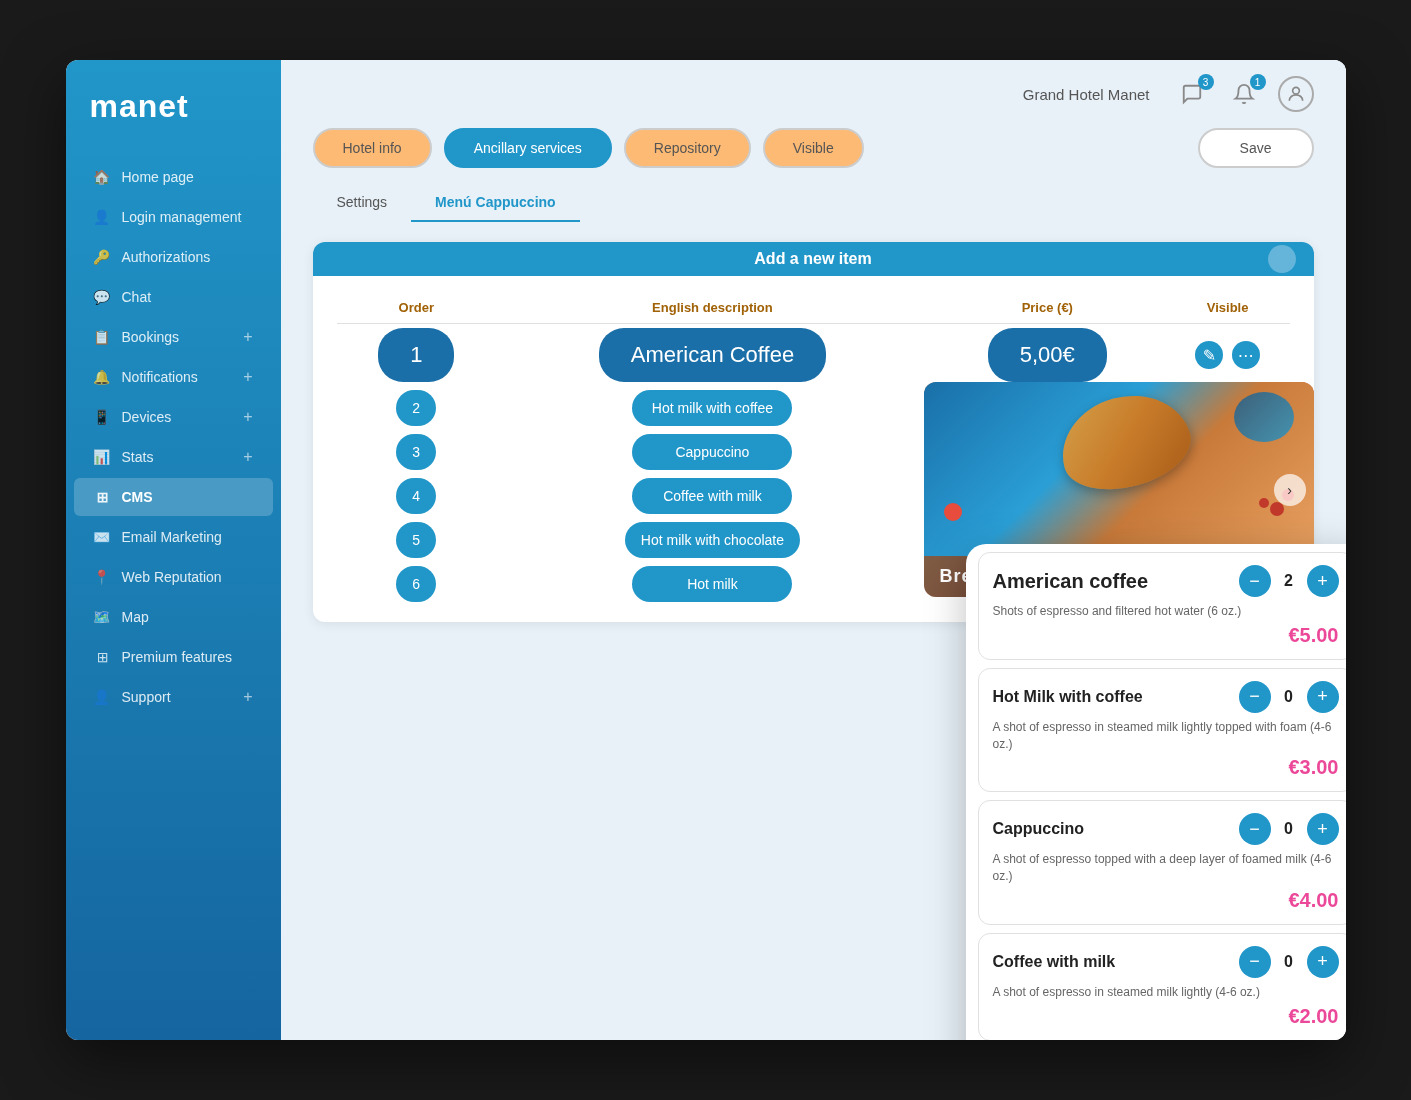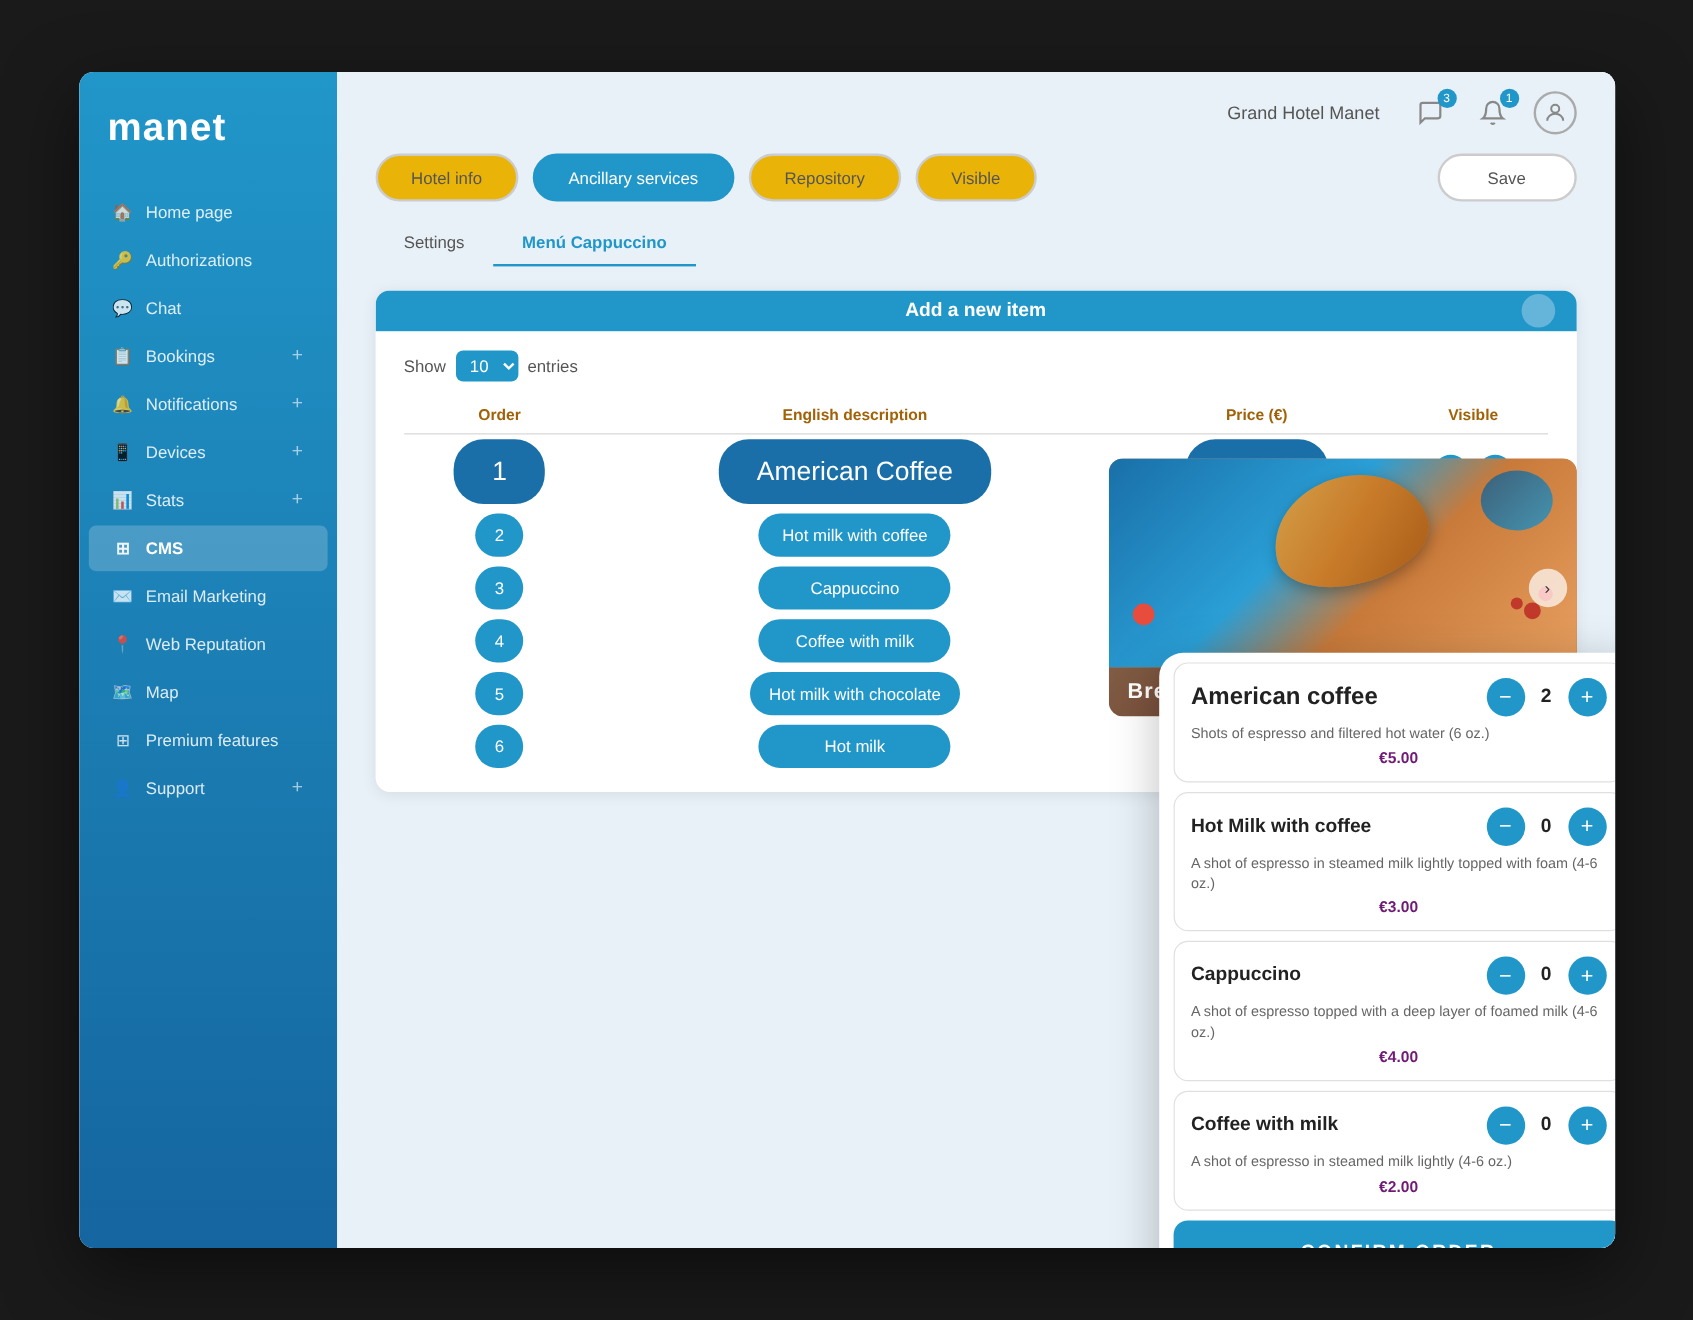--- a/index.html
+++ b/index.html
@@ -138,21 +138,21 @@
     .top-tabs {
       display: flex;
       align-items: center;
       gap: 12px;
       padding: 0 32px 16px;
     }
     .top-tab {
       padding: 10px 28px;
       border-radius: 30px;
       border: 2px solid #ccc;
-      background: #eab308;
+      background: #fdba74;
       font-size: 14px;
       color: #555;
       cursor: pointer;
       font-weight: 500;
     }
     .top-tab.active {
       background: #2196c9;
       border-color: #2196c9;
       color: white;
     }
@@ -405,24 +405,24 @@
       color: #222;
       min-width: 16px;
       text-align: center;
     }
     .phone-item-desc {
       font-size: 12px;
       color: #666;
       line-height: 1.4;
     }
     .phone-item-price {
-      font-size: 13px;
+      font-size: 20px;
       font-weight: 600;
-      color: #701a75;
-      text-align: center;
+      color: #ec4899;
+      text-align: right;
       margin-top: 4px;
     }
     .confirm-btn {
       background: #2196c9;
       color: white;
       font-size: 16px;
       font-weight: 700;
       letter-spacing: 2px;
       padding: 18px;
       text-align: center;
@@ -445,20 +445,24 @@
 
   <div class="sidebar">
     <div class="sidebar-logo">manet</div>
     <nav class="sidebar-nav">
 
     <div class="sidebar-item">
           <span class="icon">🏠</span>
     <span>Home page</span>
     </div>
         <div class="sidebar-item">
+          <span class="icon">👤</span>
+    <span>Login management</span>
+    </div>
+        <div class="sidebar-item">
           <span class="icon">🔑</span>
     <span>Authorizations</span>
     </div>
         <div class="sidebar-item">
           <span class="icon">💬</span>
     <span>Chat</span>
     </div>
         <div class="sidebar-item">
           <span class="icon">📋</span>
     <span>Bookings</span>
@@ -545,29 +549,20 @@
       <div class="sub-tabs">
         <div class="sub-tab">Settings</div>
         <div class="sub-tab active">Menú Cappuccino</div>
       </div>
 
       <div class="main-card">
 
         <div class="add-item-bar">Add a new item</div>
 
         <div class="table-section">
-          <div class="show-entries">
-            <span>Show</span>
-            <select class="entries-select">
-              <option>10</option>
-              <option>25</option>
-              <option>50</option>
-            </select>
-            <span>entries</span>
-          </div>
 
           <table class="data-table">
             <thead>
               <tr>
                 <th>Order</th>
                 <th>English description</th>
                 <th>Price (€)</th>
                 <th>Visible</th>
               </tr>
             </thead>

